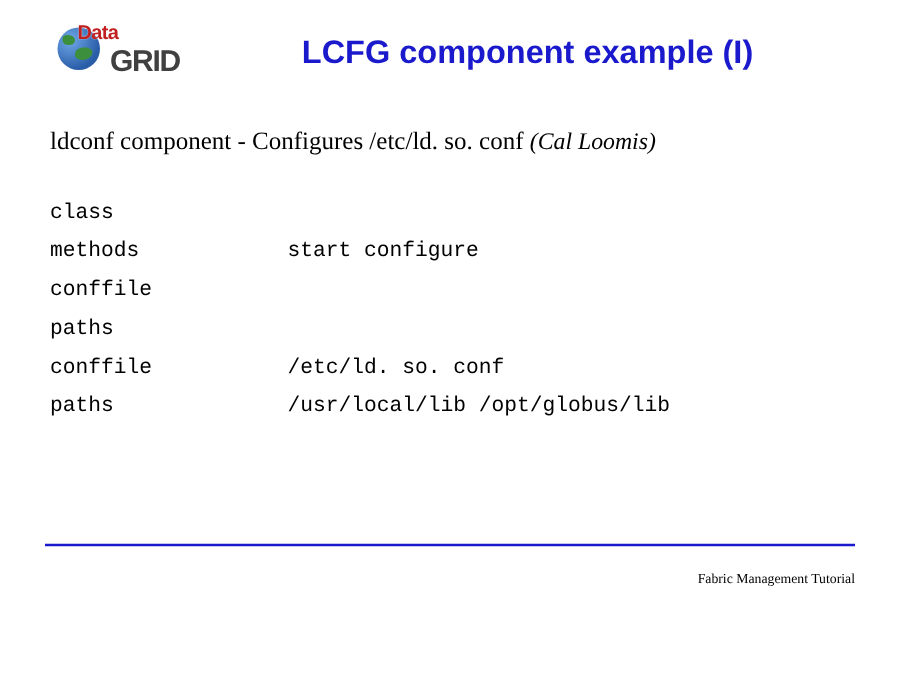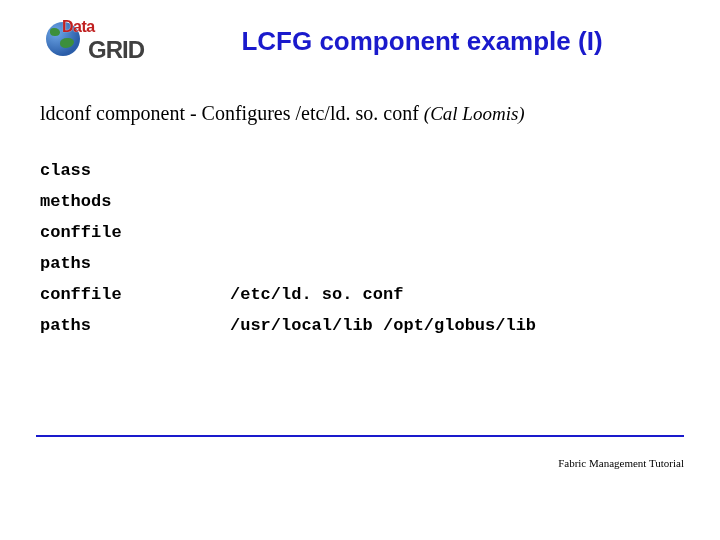--- a/index.html
+++ b/index.html
@@ -101,21 +101,21 @@
   }
   .heading {
     font-size: 20px;
     text-decoration: underline;
     margin-top: 18px;
     margin-bottom: 6px;
   }
   .row {
     display: flex;
     font-family: "Courier New", Courier, monospace;
-    font-weight: bold;
+    font-weight: normal;
     font-size: 17px;
     line-height: 1.0;
     padding: 7px 0;
   }
   .row .key {
     width: 190px;
     flex: 0 0 190px;
   }
   .row .val {
     flex: 1;
@@ -154,20 +154,21 @@
       <span>ldconf component - Configures /etc/ld. so. conf</span>
       <span class="credit">(Cal Loomis)</span>
     </div>
 
 
     <div class="row">
       <div class="key">class</div>
     </div>
     <div class="row">
       <div class="key">methods</div>
+      <div class="val">start configure</div>
     </div>
     <div class="row">
       <div class="key">conffile</div>
       <div class="val"></div>
     </div>
     <div class="row">
       <div class="key">paths</div>
       <div class="val"></div>
     </div>
 

